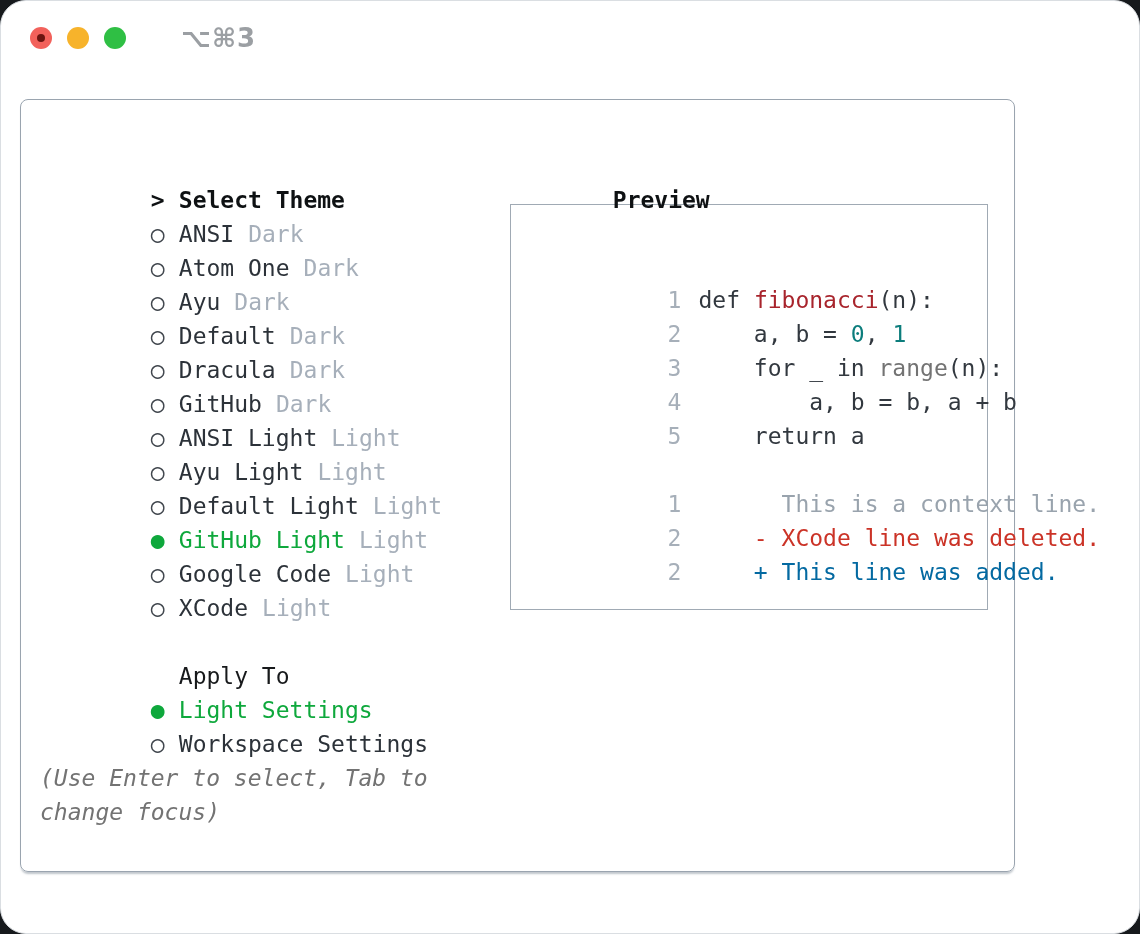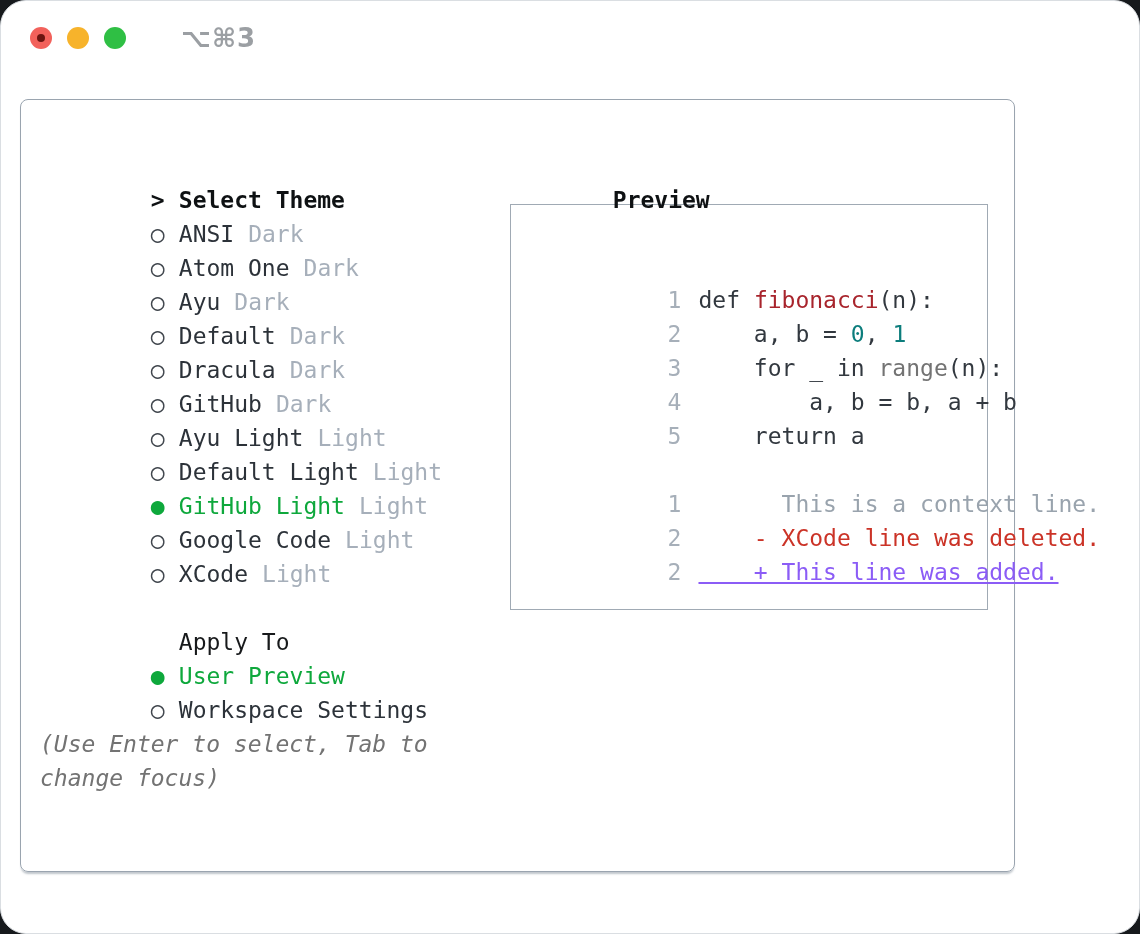--- a/index.html
+++ b/index.html
@@ -51,21 +51,21 @@
     padding-top:44px;background:#ffffff;
   }
   .cline{height:34px;white-space:pre;}
   .ln{display:inline-block;width:49px;padding-left:18px;box-sizing:border-box;color:#a6afb9;}
   .ctext{color:#32383f;}
   .tk-fn{color:#a8242c;}
   .tk-num{color:#0c7d7c;}
   .tk-call{color:#737373;}
   .diff-context .ctext{color:#99a3ad;}
   .diff-deleted .ctext{color:#cb3327;}
-  .diff-added .ctext{color:#8b5cf6;text-decoration:underline;}
+  .diff-added .ctext{color:#0369a1;}
 </style>
 </head>
 <body>
 
 <div class="window">
 
   <div class="titlebar">
     <span class="tl red">
         <span class="dot"></span>
       </span>
@@ -93,20 +93,23 @@
       <div class="row item">
         <span class="bullet">○</span><span class="name">Default</span><span class="tag">Dark</span>
       </div>
       <div class="row item">
         <span class="bullet">○</span><span class="name">Dracula</span><span class="tag">Dark</span>
       </div>
       <div class="row item">
         <span class="bullet">○</span><span class="name">GitHub</span><span class="tag">Dark</span>
       </div>
       <div class="row item">
+        <span class="bullet">○</span><span class="name">ANSI Light</span><span class="tag">Light</span>
+      </div>
+      <div class="row item">
         <span class="bullet">○</span><span class="name">Ayu Light</span><span class="tag">Light</span>
       </div>
       <div class="row item">
         <span class="bullet">○</span><span class="name">Default Light</span><span class="tag">Light</span>
       </div>
       <div class="row item sel">
         <span class="bullet">●</span><span class="name">GitHub Light</span><span class="tag">Light</span>
       </div>
       <div class="row item">
         <span class="bullet">○</span><span class="name">Google Code</span><span class="tag">Light</span>
@@ -114,21 +117,21 @@
       <div class="row item">
         <span class="bullet">○</span><span class="name">XCode</span><span class="tag">Light</span>
       </div>
 
       <div class="row"></div>
 
       <div class="row">
         <span class="bullet"></span><span class="hname2">Apply To</span>
       </div>
       <div class="row item sel">
-        <span class="bullet">●</span><span class="name">User Preview</span>
+        <span class="bullet">●</span><span class="name">Light Settings</span>
       </div>
       <div class="row item">
         <span class="bullet">○</span><span class="name">Workspace Settings</span>
       </div>
 
       <div class="row"></div>
 
       <div class="row hint">(Use Enter to select, Tab to</div>
       <div class="row hint">change focus)</div>
     </div>

